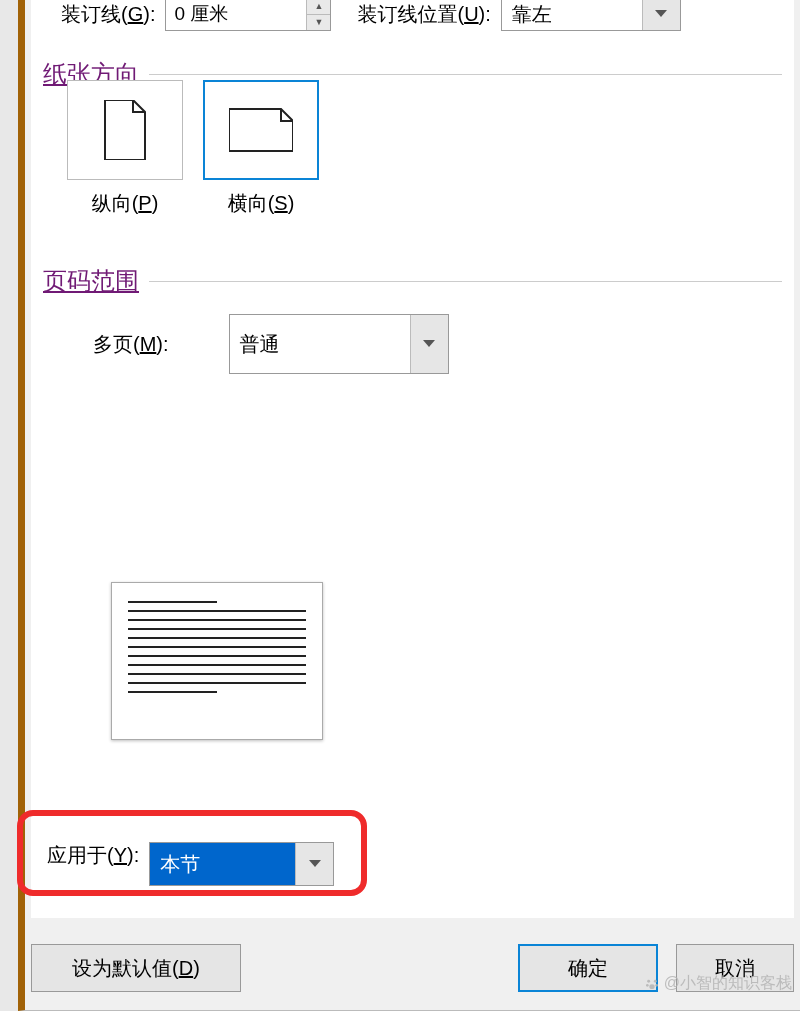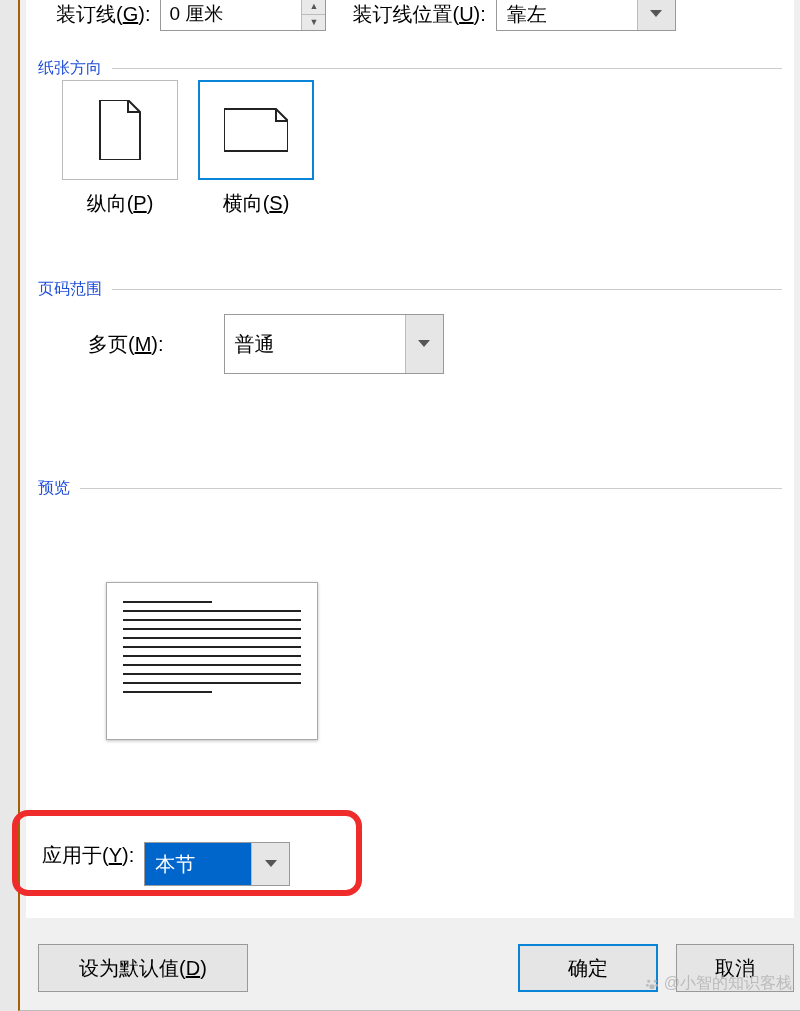--- a/index.html
+++ b/index.html
@@ -11,21 +11,21 @@
       height: 1011px;
       overflow: hidden;
     }
     .dialog {
       position: absolute;
       top: 0;
       left: 18px;
       width: 782px;
       height: 1011px;
       background: #f0f0f0;
-      border-left: 2px solid #a16207;
+      border-left: 7px solid #a16207;
       border-bottom: 1px solid #bbb;
     }
     .dialog-inner {
       background: #ffffff;
       position: absolute;
       top: 0; 
       left: 6px; 
       right: 6px; 
       bottom: 92px;
     }
@@ -99,21 +99,21 @@
       position: absolute;
       display: flex;
       align-items: center;
       gap: 10px;
     }
     .section-header .line {
       flex: 1;
       height: 1px;
       background: #ccc;
     }
-    .section-title { font-size: 16px; color: #1d4ed8; }
+    .section-title { font-size: 24px; color: #701a75; text-decoration: underline; }
     
     .orient-box {
       position: absolute;
       display: flex;
       gap: 20px;
     }
     .orient-option {
       display: flex;
       flex-direction: column;
       align-items: center;
@@ -153,30 +153,30 @@
       position: absolute;
       border: 6px solid #ef2b2b;
       border-radius: 16px;
       pointer-events: none;
     }
     .apply-row {
       position: absolute;
       display: flex;
       gap: 10px;
     }
-    .apply-row .combo { width: 146px; }
+    .apply-row .combo { width: 185px; }
     .apply-row .combo .combo-text {
       background: #0066cc;
       color: #fff;
     }
     
     .btn-row {
       position: absolute;
       bottom: 18px;
-      left: 18px;
+      left: 6px;
       right: 6px;
       display: flex;
       gap: 18px;
     }
     .btn-row .spacer { flex: 1; }
     .push-btn {
       height: 48px;
       background: #e5e5e5;
       border: 1px solid #999;
       font-size: 20px;
@@ -257,43 +257,39 @@
             <path d="M0 2 H52 L64 14 V44 H0 Z" fill="#fff" stroke="#222" stroke-width="2"></path>
             <path d="M52 2 V14 H64" fill="none" stroke="#222" stroke-width="2"></path>
           </svg>
         </div>
         <span class="label-text">
           <span>横向(</span><span class="underline-key">S</span><span>)</span>
         </span>
       </div>
     </div>
 
-    <div class="section-header" style="top:265px; left:12px; right:12px;margin-top:14px;">
+    <div class="section-header" style="top:265px; left:12px; right:12px;">
       <span class="section-title">页码范围</span>
       <div class="line"></div>
     </div>
 
     <div style="position:absolute; top:314px; left:34px; display:flex; align-items:center; gap:60px;margin-left:28px;">
       <span class="label-text">
         <span>多页(</span><span class="underline-key">M</span><span>):</span>
       </span>
       <div class="combo" style="width:220px; height:60px;">
         <div class="combo-text">普通</div>
         <div class="combo-arrow">
           <svg viewBox="0 0 14 10">
               <path d="M1 1 L7 8 L13 1 Z"></path>
             </svg>
         </div>
       </div>
     </div>
 
-    <div class="section-header" style="top:478px; left:12px; right:12px;">
-      <span class="section-title">预览</span>
-      <div class="line"></div>
-    </div>
 
     <div class="preview-box" style="top:582px; left:80px;">
       <div class="pline short"></div>
       <div class="pline"></div>
       <div class="pline"></div>
       <div class="pline"></div>
       <div class="pline"></div>
       <div class="pline"></div>
       <div class="pline"></div>
       <div class="pline"></div>

